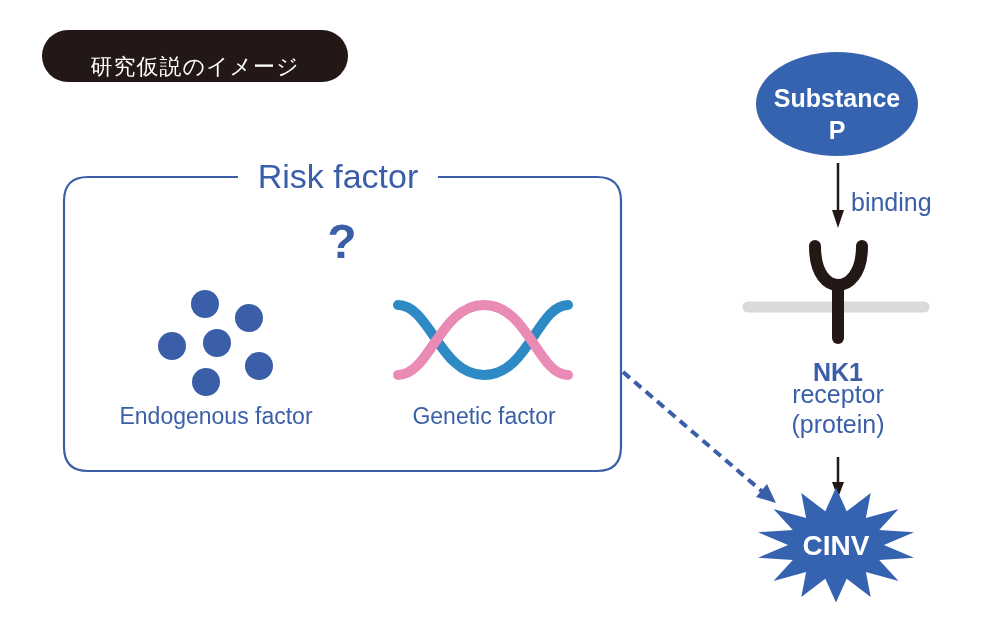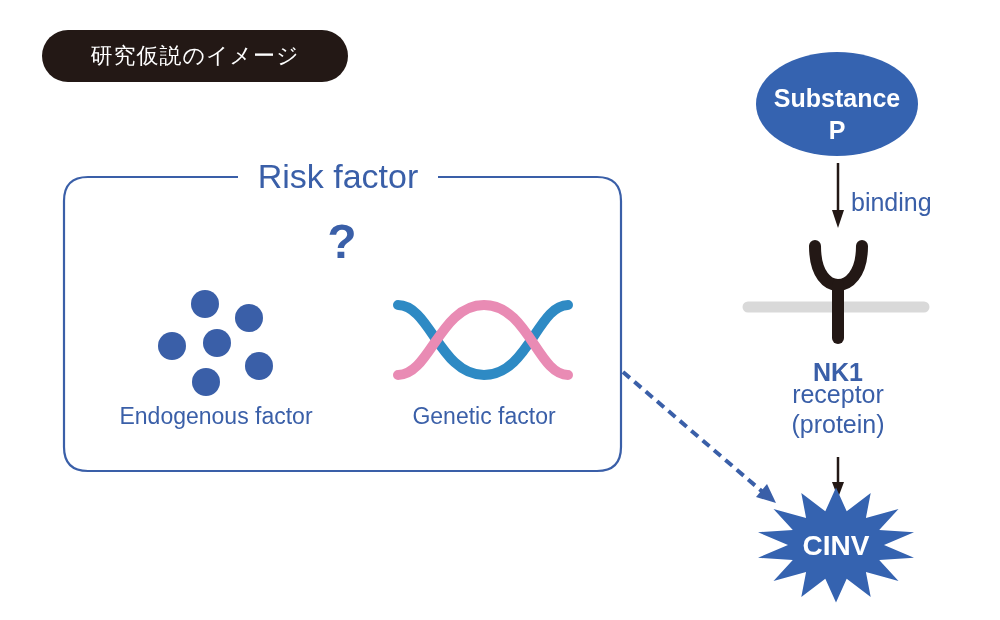--- a/index.html
+++ b/index.html
@@ -3,21 +3,21 @@
   <meta charset="utf-8">
   <style>
     html, body { margin: 0; padding: 0; background: #ffffff; }
     body { width: 1000px; height: 620px; position: relative; overflow: hidden;
            font-family: "Liberation Sans", "DejaVu Sans", sans-serif; }
     .abs { position: absolute; }
     .pill {
       left: 42px; top: 30px; width: 306px; height: 52px;
       background: #231815; border-radius: 26px; color: #ffffff;
       font-family: "DejaVu Sans", sans-serif; font-size: 22px;
-      display: flex; align-items: center; justify-content: center; letter-spacing: 1px;
+      display: flex; align-items: flex-end; justify-content: center; letter-spacing: 1px;
     }
     svg.diagram { position: absolute; left: 0; top: 0; }
     .txt-blue { fill: #3a5fa8; font-family: "Liberation Sans", sans-serif; }
     .txt-white { fill: #ffffff; font-family: "Liberation Sans", sans-serif; font-weight: bold; }
   </style>
 </head>
 <body>
 
 <div class="abs pill">
   <span>研究仮説のイメージ</span>

